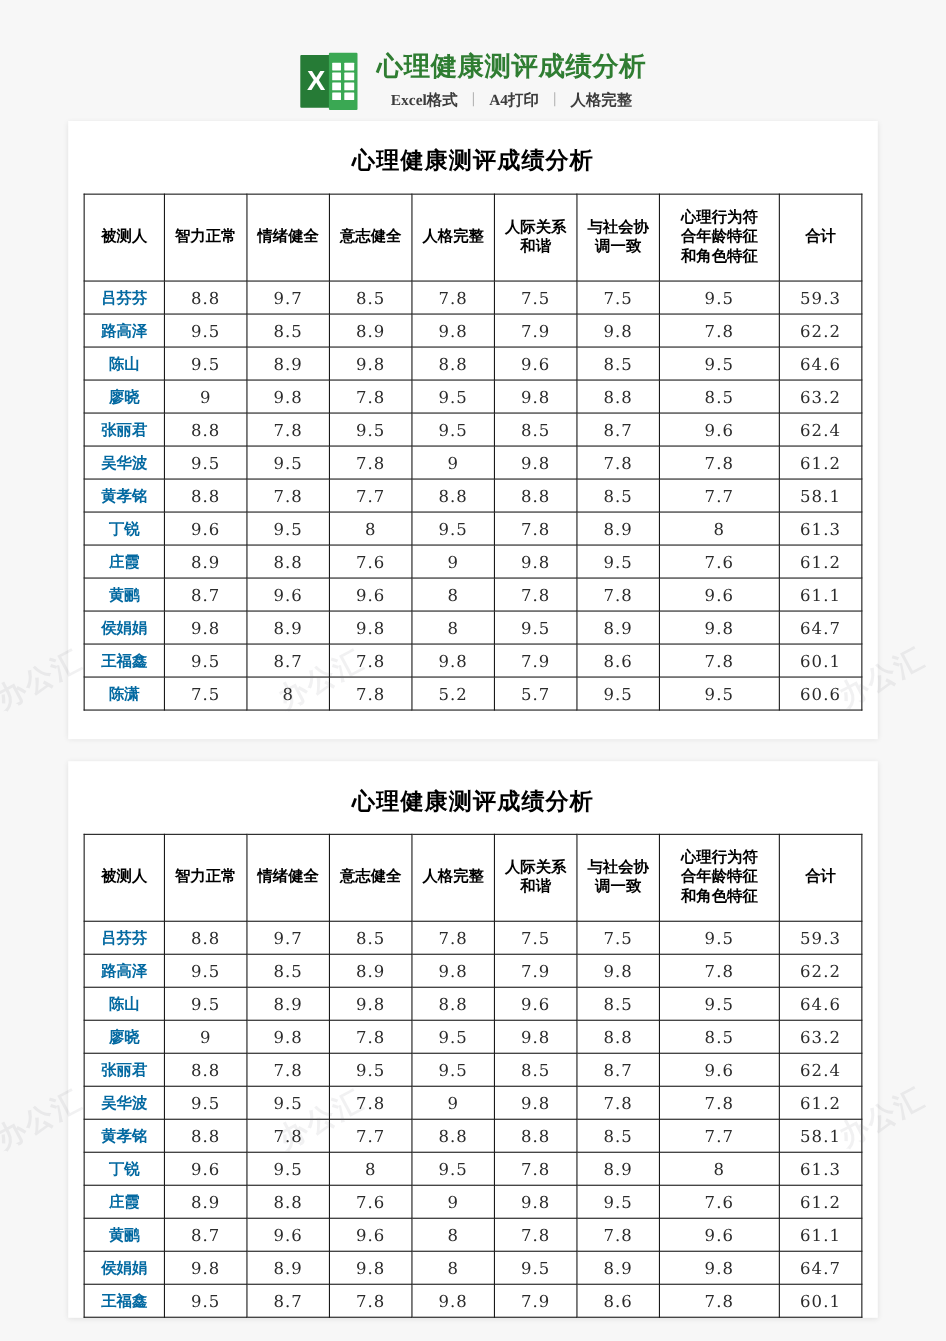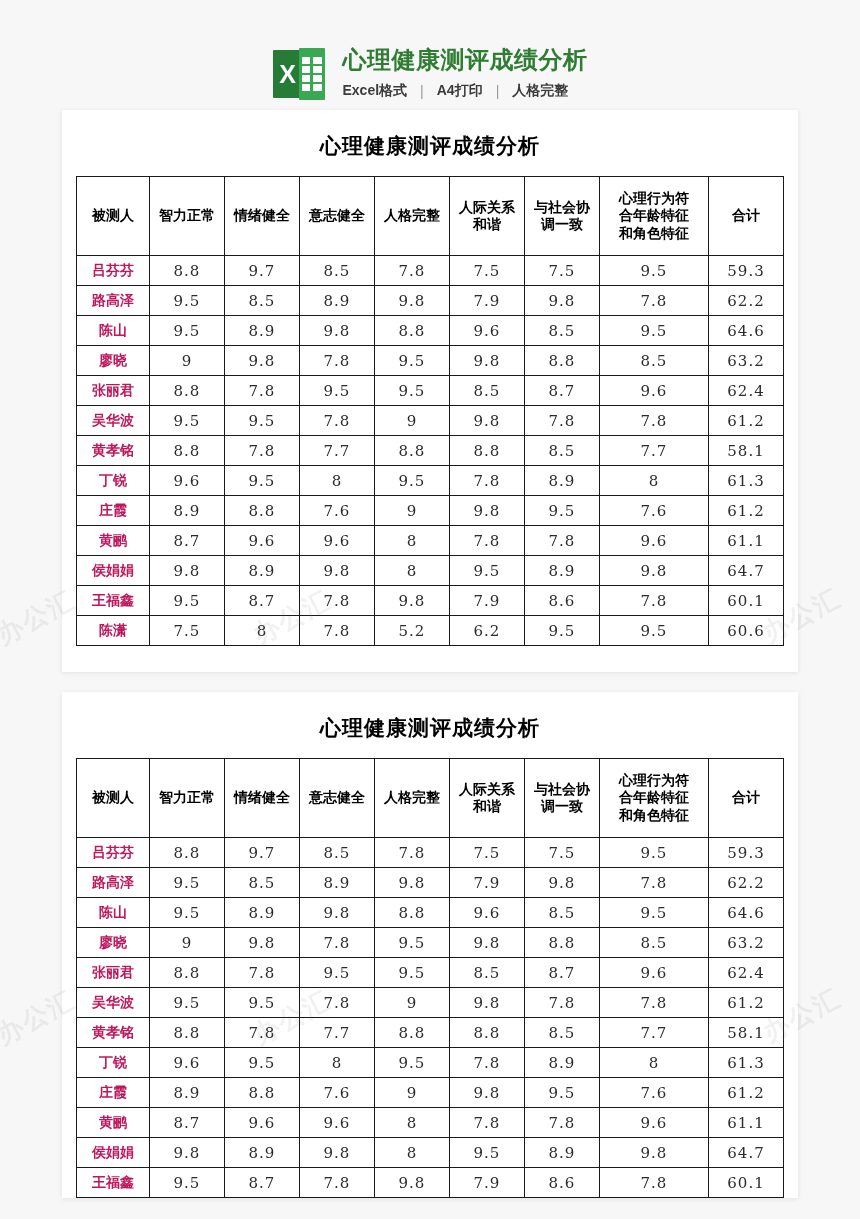--- a/index.html
+++ b/index.html
@@ -103,27 +103,28 @@
   }
   .doc-title {
     font-family: "DejaVu Sans", sans-serif;
     font-size: 24px;
     font-weight: 700;
     color: #2f7d32;
     line-height: 1.05;
     letter-spacing: 0.5px;
   }
   .doc-subtitle {
-    font-family: Liberation Sans, sans-serif;
+    font-family: Liberation Serif, serif;
     font-size: 14px;
     font-weight: 700;
     color: #3c3c3c;
     display: flex;
     align-items: center;
     gap: 0;
+    justify-content: center;
   }
   .doc-subtitle .sep {
     color: #9a9a9a;
     padding: 0 13px;
     font-weight: 400;
   }
 
   
   .card {
     position: relative;
@@ -175,21 +176,21 @@
     height: 29px;
     font-size: 15px;
     color: #2b2b2b;
     font-family: "DejaVu Serif", serif;
     letter-spacing: 1px;
   }
   table.grade-table tbody td.name-cell {
     font-family: "DejaVu Sans", sans-serif;
     font-size: 14px;
     font-weight: 700;
-    color: #be185d;
+    color: #0369a1;
     letter-spacing: 0;
   }
 
   col.c-name   { width: 73px; }
   col.c-score  { width: 75px; }
   col.c-wide   { width: 109px; }
   col.c-total  { width: 75px; }
 </style>
 </head>
 <body>
@@ -411,21 +412,21 @@
           <td>8.6</td>
           <td>7.8</td>
           <td>60.1</td>
         </tr>
         <tr>
           <td class="name-cell">陈潇</td>
           <td>7.5</td>
           <td>8</td>
           <td>7.8</td>
           <td>5.2</td>
-          <td>6.2</td>
+          <td>5.7</td>
           <td>9.5</td>
           <td>9.5</td>
           <td>60.6</td>
         </tr>
       </tbody>
   </table>
 </div>
 
 <div class="card clipped">
   <div class="sheet-title">心理健康测评成绩分析</div>

